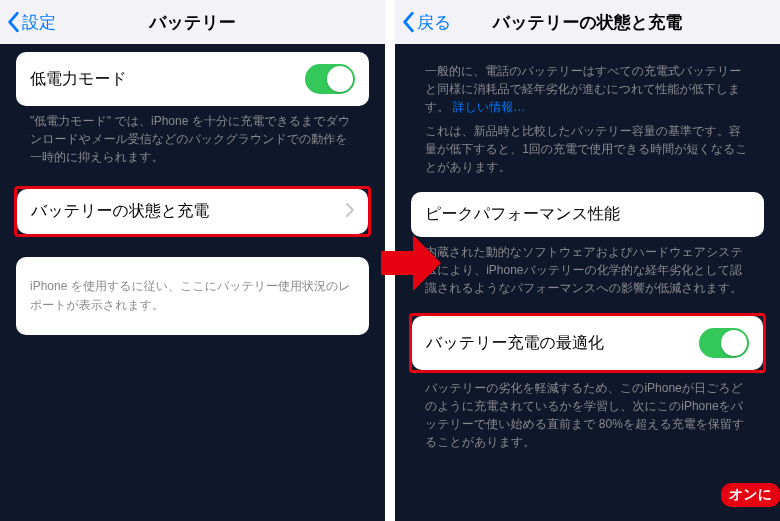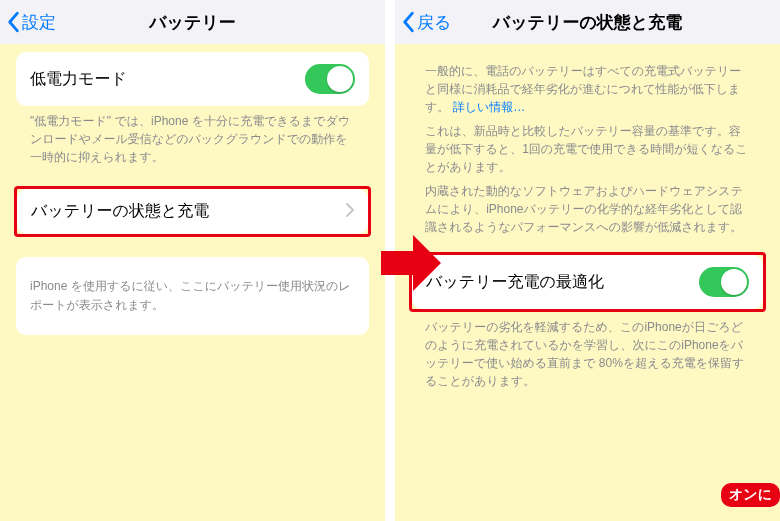--- a/index.html
+++ b/index.html
@@ -6,21 +6,21 @@
   body {
     width: 780px; height: 521px;
     font-family: -apple-system, "Hiragino Sans", sans-serif;
     background: #fff;
     display: flex;
     position: relative;
     overflow: hidden;
   }
   .screen {
     width: 385px; height: 521px;
-    background: #fef9c3;
+    background: #0f172a;
     display: flex; flex-direction: column;
     position: relative;
     overflow: hidden;
   }
   .screen.left { margin-right: 10px; }
   .nav {
     display: flex; align-items: center; justify-content: center;
     height: 44px;
     background: #f2f2f7;
     position: relative;
@@ -149,20 +149,23 @@
   </div>
 
   <div class="content">
     <div class="footer" style="padding-top:18px;">
       <span>一般的に、電話のバッテリーはすべての充電式バッテリーと同様に消耗品で経年劣化が進むにつれて性能が低下します。</span>
       <a href="#">詳しい情報…</a>
     </div>
 
     <div class="footer">これは、新品時と比較したバッテリー容量の基準です。容量が低下すると、1回の充電で使用できる時間が短くなることがあります。</div>
 
+    <div class="cell" style="margin-top:16px;">
+      <span class="cell-label">ピークパフォーマンス性能</span>
+    </div>
     <div class="footer">内蔵された動的なソフトウェアおよびハードウェアシステムにより、iPhoneバッテリーの化学的な経年劣化として認識されるようなパフォーマンスへの影響が低減されます。</div>
 
     <div style="margin:16px 14px 0 14px;" class="highlight">
       <div class="cell" style="margin:0;">
         <span class="cell-label">バッテリー充電の最適化</span>
         <div class="toggle"></div>
       </div>
     </div>
     <div class="footer">バッテリーの劣化を軽減するため、このiPhoneが日ごろどのように充電されているかを学習し、次にこのiPhoneをバッテリーで使い始める直前まで 80%を超える充電を保留することがあります。</div>
   </div>

